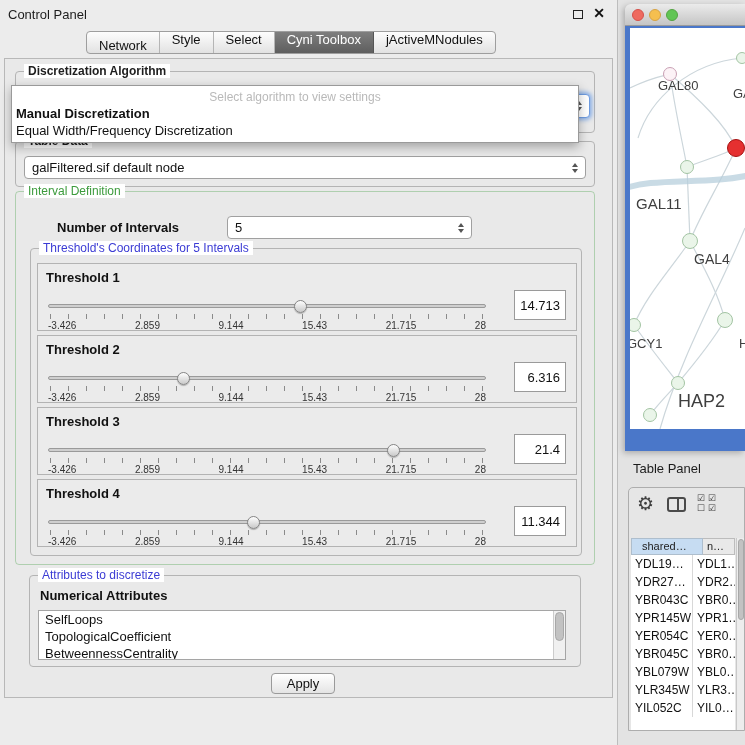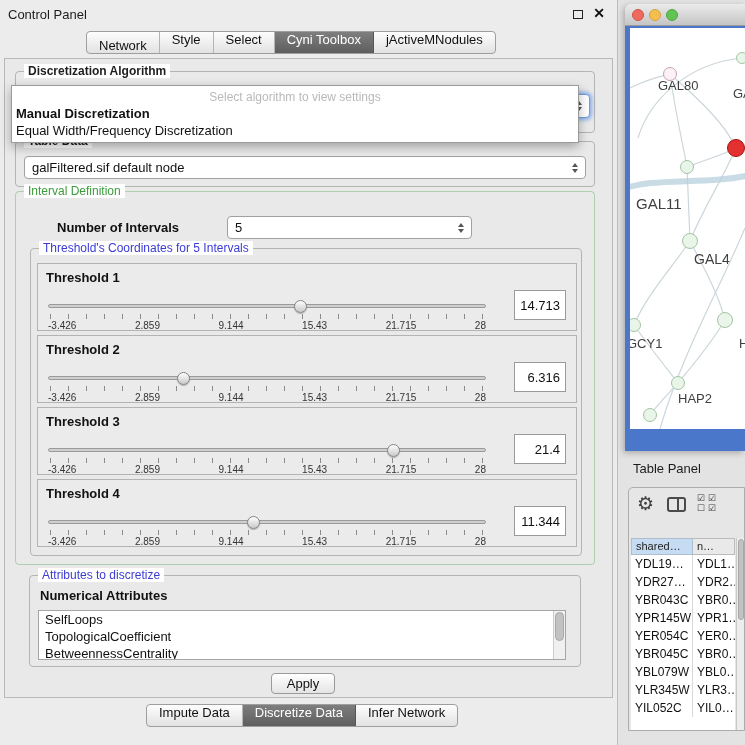--- a/index.html
+++ b/index.html
@@ -72,21 +72,21 @@
 
   
   .tp-title { position:absolute; left:633px; top:461px; font-size:13px; color:#1c1c1c; }
   .tpwin { position:absolute; left:628px; top:487px; width:117px; height:244px; background:#e6e6e6; border:1px solid #adadad; border-radius:5px 0 0 0; overflow:hidden; }
   .gear-icon { position:absolute; left:8px; top:4px; font-size:19px; color:#3f3f3f; }
   .cols-icon { position:absolute; left:38px; top:9px; width:19px; height:15px; border:2px solid #4a4a4a; border-radius:3px; }
   .cols-icon::after { content:''; position:absolute; left:50%; top:0; bottom:0; width:2px; background:#4a4a4a; }
   .checks-icon { position:absolute; left:68px; top:5px; display:grid; grid-template-columns:11px 11px; font-size:9px; color:#3f3f3f; line-height:10px; }
   .tp-table { position:absolute; left:2px; top:50px; width:104px; bottom:0; background:#fff; }
   .thead { display:flex; height:17px; font-size:11px; color:#222; }
-  .thead .h1 { width:62px; background:#c6dcf2; border:1px solid #aebecd; padding-left:4px; line-height:15px; }
+  .thead .h1 { width:72px; background:#c6dcf2; border:1px solid #aebecd; padding-left:10px; line-height:15px; }
   .thead .h2 { flex:1; background:#e9e9e9; border:1px solid #bcbcbc; border-left:none; padding-left:4px; line-height:15px; }
   .trow { display:flex; height:18px; font-size:12px; color:#111; }
   .trow .c1 { width:62px; padding-left:4px; line-height:18px; border-right:1px solid #d8d8d8; overflow:hidden; white-space:nowrap; }
   .trow .c2 { flex:1; padding-left:4px; line-height:18px; overflow:hidden; white-space:nowrap; }
   .tp-scroll { position:absolute; left:107px; top:50px; bottom:0; width:9px; background:#ededed; border-left:1px solid #c9c9c9; }
   .tp-scroll .vthumb { height:42%; }
 </style>
 </head>
 <body>
 
@@ -250,31 +250,20 @@
           <div class="attr-item">BetweennessCentrality</div>
           <div class="vscroll">
               <div class="vthumb"></div>
             </div>
         </div>
       </div>
 
       <div class="btn apply-btn">Apply</div>
     </div>
 
-    <div class="seg bottom-tabs">
-      <div class="tab">
-          <span>Impute Data</span>
-        </div>
-      <div class="tab active">
-          <span>Discretize Data</span>
-        </div>
-      <div class="tab">
-          <span>Infer Network</span>
-        </div>
-    </div>
   </div>
 
   <div class="netwin">
     <div class="net-titlebar">
       <span class="tl red"></span>
       <span class="tl yellow"></span>
       <span class="tl green"></span>
     </div>
     <div class="net-frame">
       <div class="net-canvas" id="net-canvas">
@@ -304,21 +293,21 @@
           <div class="net-node" style="left: 87px; top: 284px; width: 16px; height: 16px; background: rgb(234, 245, 233); border-color: rgb(163, 196, 163);"></div>
           <div class="net-node" style="left: 41px; top: 348px; width: 14px; height: 14px; background: rgb(234, 245, 233); border-color: rgb(163, 196, 163);"></div>
           <div class="net-node" style="left: 13px; top: 380px; width: 14px; height: 14px; background: rgb(234, 245, 233); border-color: rgb(163, 196, 163);"></div>
           <div class="net-node" style="left: 106px; top: 24px; width: 12px; height: 12px; background: rgb(234, 245, 233); border-color: rgb(163, 196, 163);"></div>
           <div class="net-label" style="left: 28px; top: 50px; font-size: 13px;">GAL80</div>
           <div class="net-label" style="left: 103px; top: 58px; font-size: 13px;">GA</div>
           <div class="net-label" style="left: 6px; top: 167px; font-size: 15px;">GAL11</div>
           <div class="net-label" style="left: 64px; top: 223px; font-size: 14px;">GAL4</div>
           <div class="net-label" style="left: -3px; top: 308px; font-size: 13px;">GCY1</div>
           <div class="net-label" style="left: 109px; top: 308px; font-size: 13px;">H</div>
-          <div class="net-label" style="left: 48px; top: 363px; font-size: 13px;">HAP2</div>
+          <div class="net-label" style="left: 48px; top: 363px; font-size: 18px;">HAP2</div>
         </div>
     </div>
   </div>
 
   <div class="tp-title">Table Panel</div>
 
   <div class="tpwin">
     <span class="gear-icon">⚙</span>
     <span class="cols-icon"></span>
     <span class="checks-icon">

